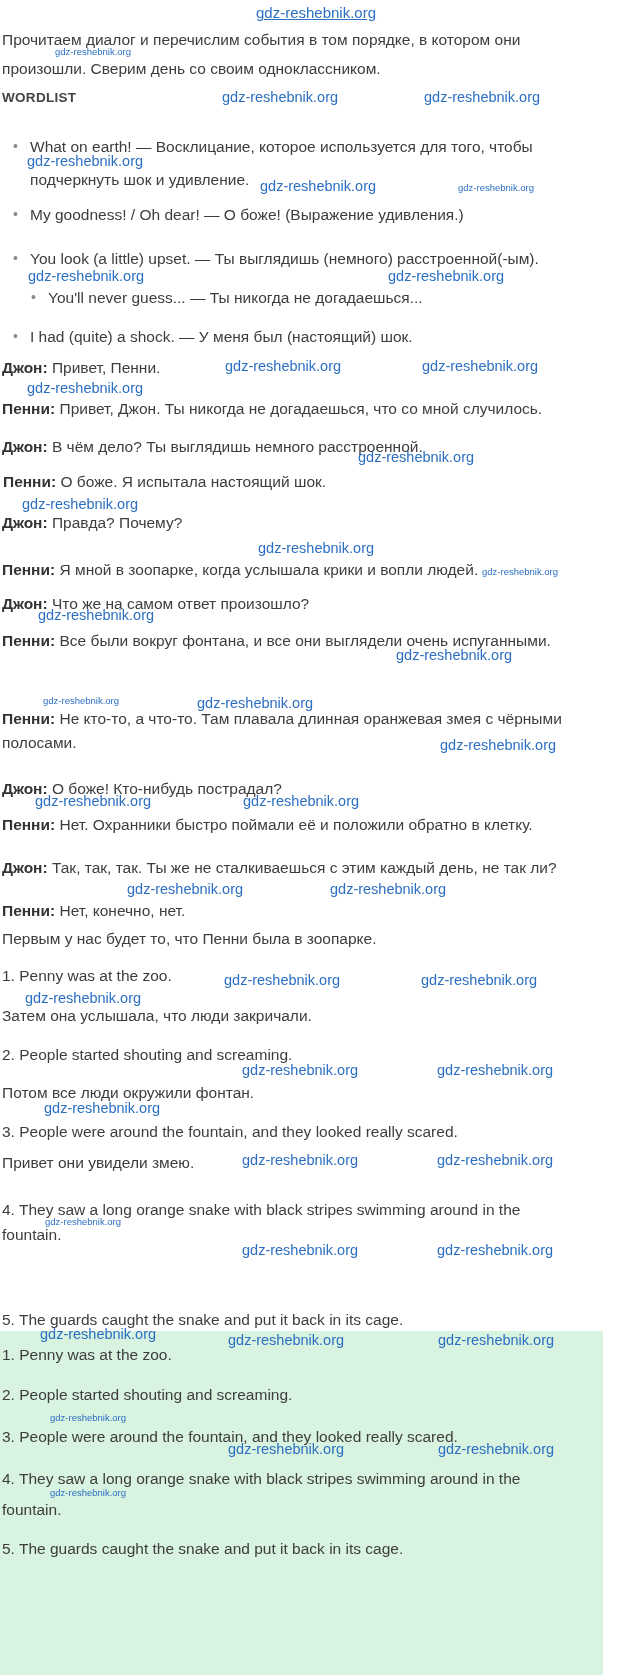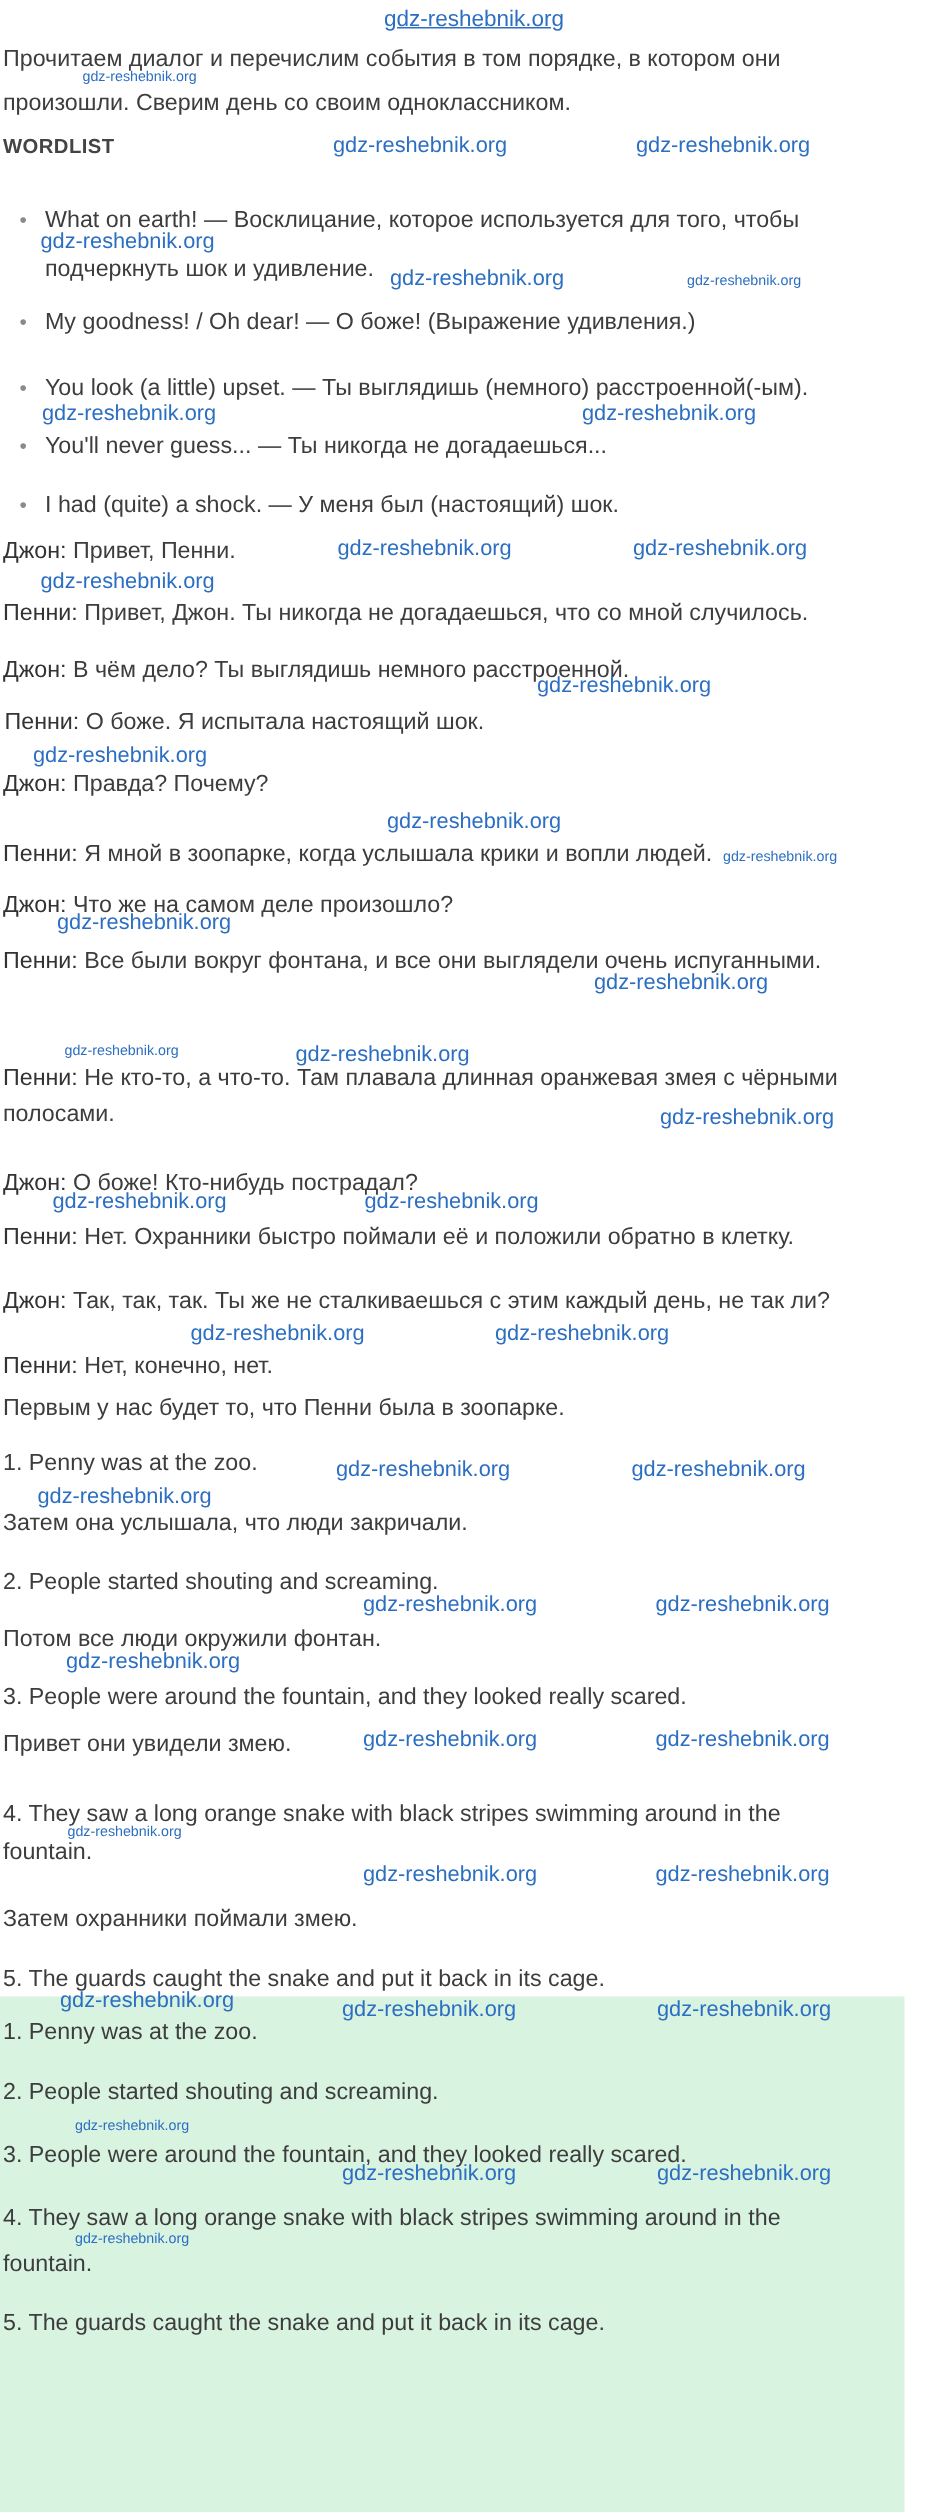--- a/index.html
+++ b/index.html
@@ -7,21 +7,21 @@
     --text:#3d3d3d;
     --green:#d9f3e1;
   }
   html,body{margin:0;padding:0;background:#fff;}
   .page{
     position:relative;width:603px;height:1675px;background:#fff;
     font-family:"Liberation Sans", sans-serif;color:var(--text);
     overflow:hidden;
   }
   .t{position:absolute;font-size:15.5px;line-height:1.25;white-space:nowrap;color:var(--text);}
-  .b{font-weight:400;color:#333;}
+  .b{font-weight:700;color:#333;}
   .heading{font-weight:700;font-size:13.5px;letter-spacing:.3px;color:#444;}
   .li{position:absolute;font-size:15.5px;white-space:nowrap;color:var(--text);}
   .li::before{content:"•";position:absolute;left:-17px;top:0px;color:#8a8a8a;font-size:14px;}
   .wm{position:absolute;font-size:14.5px;color:var(--blue);white-space:nowrap;}
   .wm.sm{font-size:9.5px;}
   .site-head{position:absolute;top:4px;left:0;width:632px;text-align:center;font-size:15px;}
   .site-head a{color:var(--blue);text-decoration:underline;cursor:pointer;}
   .green-panel{position:absolute;left:0;top:1331px;width:632px;height:344px;background:var(--green);}
 </style>
 </head>
@@ -44,21 +44,21 @@
   <div class="li" style="left:30px;top:138px">What on earth! — Восклицание, которое используется для того, чтобы</div>
   <span class="wm" style="left:27px;top:153px">gdz-reshebnik.org</span>
   <div class="t" style="left:30px;top:170px">подчеркнуть шок и удивление.</div>
   <span class="wm" style="left:260px;top:178px">gdz-reshebnik.org</span>
   <span class="wm sm" style="left:458px;top:182px">gdz-reshebnik.org</span>
 
   <div class="li" style="left:30px;top:206px">My goodness! / Oh dear! — О боже! (Выражение удивления.)</div>
   <div class="li" style="left:30px;top:250px">You look (a little) upset. — Ты выглядишь (немного) расстроенной(-ым).</div>
   <span class="wm" style="left:28px;top:268px">gdz-reshebnik.org</span>
   <span class="wm" style="left:388px;top:268px">gdz-reshebnik.org</span>
-  <div class="li" style="left:30px;top:289px">You'll never guess... — Ты никогда не догадаешься...</div>
+  <div class="li" style="left:48px;top:289px">You'll never guess... — Ты никогда не догадаешься...</div>
   <div class="li" style="left:30px;top:328px">I had (quite) a shock. — У меня был (настоящий) шок.</div>
 
   <div class="t" style="left:2px;top:358px"><span class="b">Джон:</span> <span>Привет, Пенни.</span></div>
   <span class="wm" style="left:225px;top:358px">gdz-reshebnik.org</span>
   <span class="wm" style="left:422px;top:358px">gdz-reshebnik.org</span>
   <span class="wm" style="left:27px;top:380px">gdz-reshebnik.org</span>
 
   <div class="t" style="left:2px;top:399px"><span class="b">Пенни:</span> <span>Привет, Джон. Ты никогда не догадаешься, что со мной случилось.</span></div>
 
   <div class="t" style="left:2px;top:437px"><span class="b">Джон:</span> <span>В чём дело? Ты выглядишь немного расстроенной.</span></div>
@@ -66,21 +66,21 @@
 
   <div class="t" style="left:3px;top:472px"><span class="b">Пенни:</span> <span>О боже. Я испытала настоящий шок.</span></div>
   <span class="wm" style="left:22px;top:496px">gdz-reshebnik.org</span>
 
   <div class="t" style="left:2px;top:513px"><span class="b">Джон:</span> <span>Правда? Почему?</span></div>
   <span class="wm" style="left:258px;top:540px">gdz-reshebnik.org</span>
 
   <div class="t" style="left:2px;top:560px"><span class="b">Пенни:</span> <span>Я мной в зоопарке, когда услышала крики и вопли людей.</span></div>
   <span class="wm sm" style="left:482px;top:566px">gdz-reshebnik.org</span>
 
-  <div class="t" style="left:2px;top:594px"><span class="b">Джон:</span> <span>Что же на самом деле произошло?</span></div>
+  <div class="t" style="left:2px;top:594px"><span class="b">Джон:</span> <span>Что же на самом ответ произошло?</span></div>
   <span class="wm" style="left:38px;top:607px">gdz-reshebnik.org</span>
 
   <div class="t" style="left:2px;top:631px"><span class="b">Пенни:</span> <span>Все были вокруг фонтана, и все они выглядели очень испуганными.</span></div>
   <span class="wm" style="left:396px;top:647px">gdz-reshebnik.org</span>
 
   <span class="wm sm" style="left:43px;top:695px">gdz-reshebnik.org</span>
   <span class="wm" style="left:197px;top:695px">gdz-reshebnik.org</span>
 
   <div class="t" style="left:2px;top:709px"><span class="b">Пенни:</span> <span>Не кто-то, а что-то. Там плавала длинная оранжевая змея с чёрными</span></div>
   <div class="t" style="left:2px;top:733px">полосами.</div>
@@ -116,21 +116,20 @@
   <div class="t" style="left:2px;top:1153px">Привет они увидели змею.</div>
   <span class="wm" style="left:242px;top:1152px">gdz-reshebnik.org</span>
   <span class="wm" style="left:437px;top:1152px">gdz-reshebnik.org</span>
 
   <div class="t" style="left:2px;top:1200px">4. They saw a long orange snake with black stripes swimming around in the</div>
   <span class="wm sm" style="left:45px;top:1216px">gdz-reshebnik.org</span>
   <div class="t" style="left:2px;top:1225px">fountain.</div>
   <span class="wm" style="left:242px;top:1242px">gdz-reshebnik.org</span>
   <span class="wm" style="left:437px;top:1242px">gdz-reshebnik.org</span>
 
-  <div class="t" style="left:2px;top:1270px">Затем охранники поймали змею.</div>
   <div class="t" style="left:2px;top:1310px">5. The guards caught the snake and put it back in its cage.</div>
 
   <div class="green-panel"></div>
 
   <span class="wm" style="left:40px;top:1326px">gdz-reshebnik.org</span>
   <span class="wm" style="left:228px;top:1332px">gdz-reshebnik.org</span>
   <span class="wm" style="left:438px;top:1332px">gdz-reshebnik.org</span>
 
   <div class="t" style="left:2px;top:1345px">1. Penny was at the zoo.</div>
   <div class="t" style="left:2px;top:1385px">2. People started shouting and screaming.</div>

